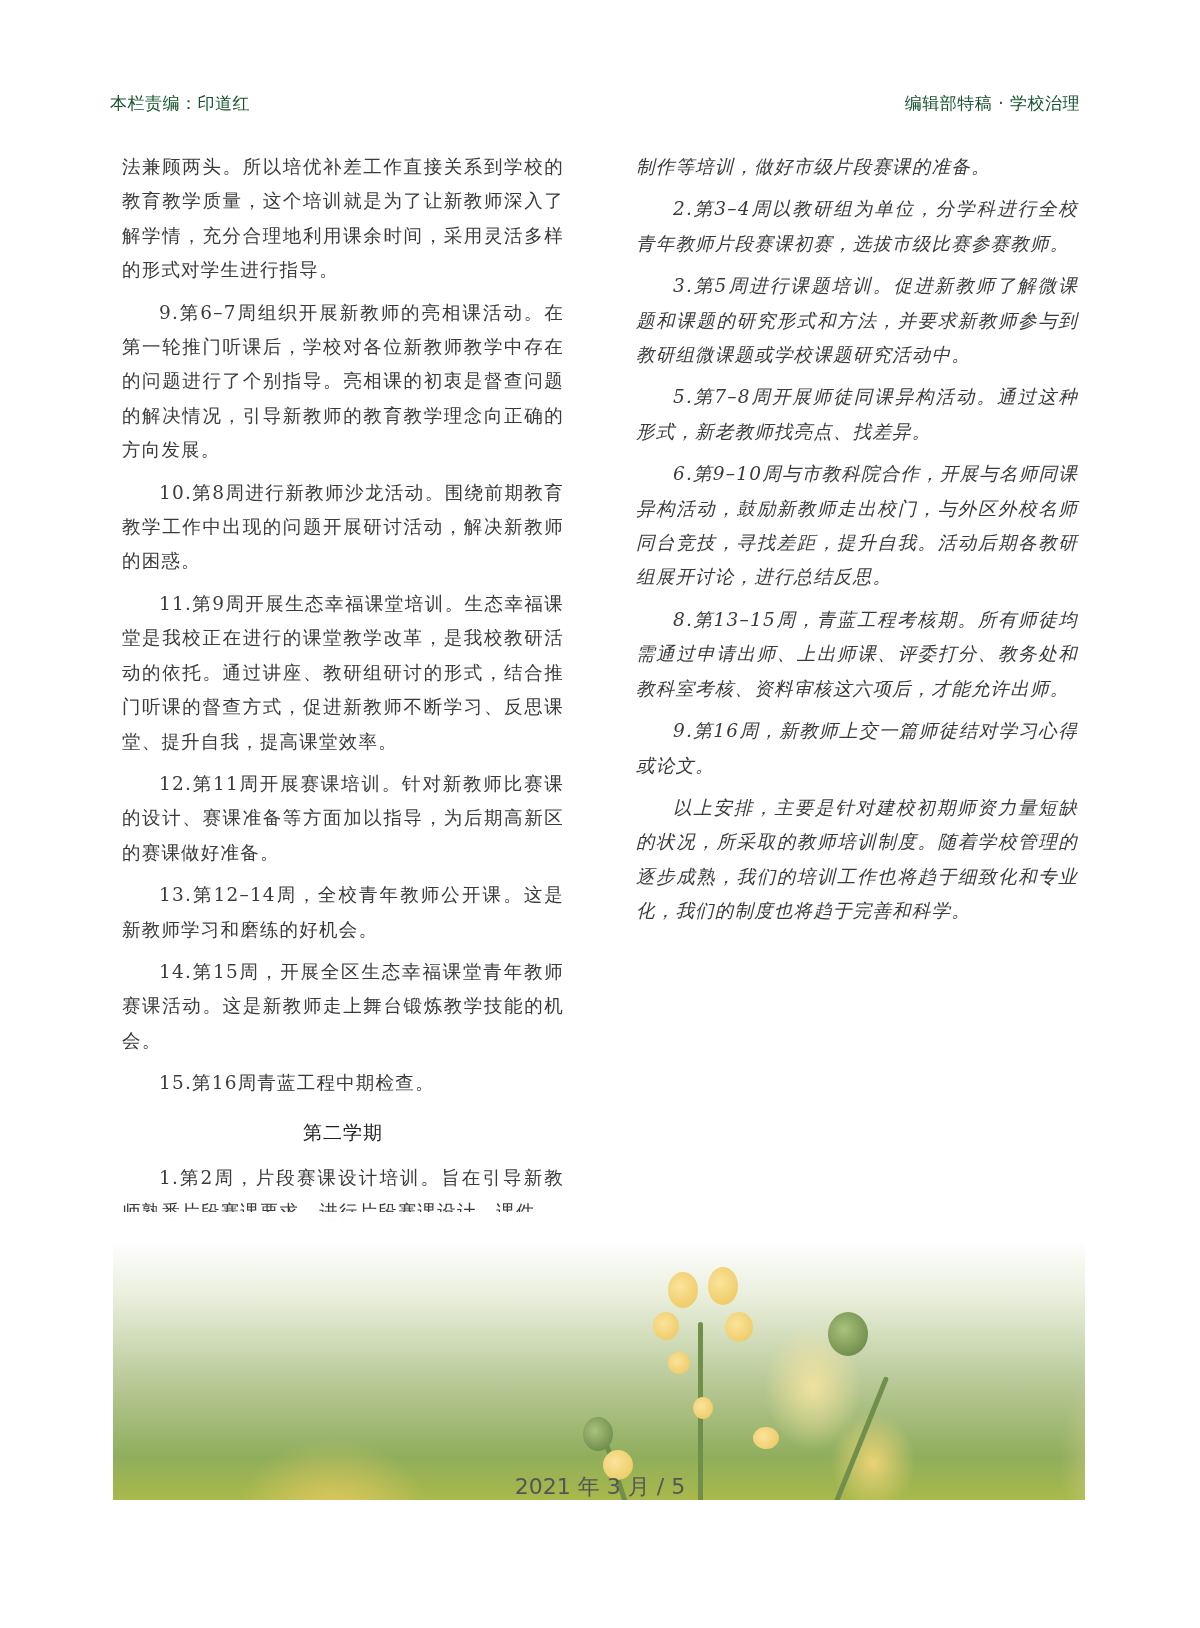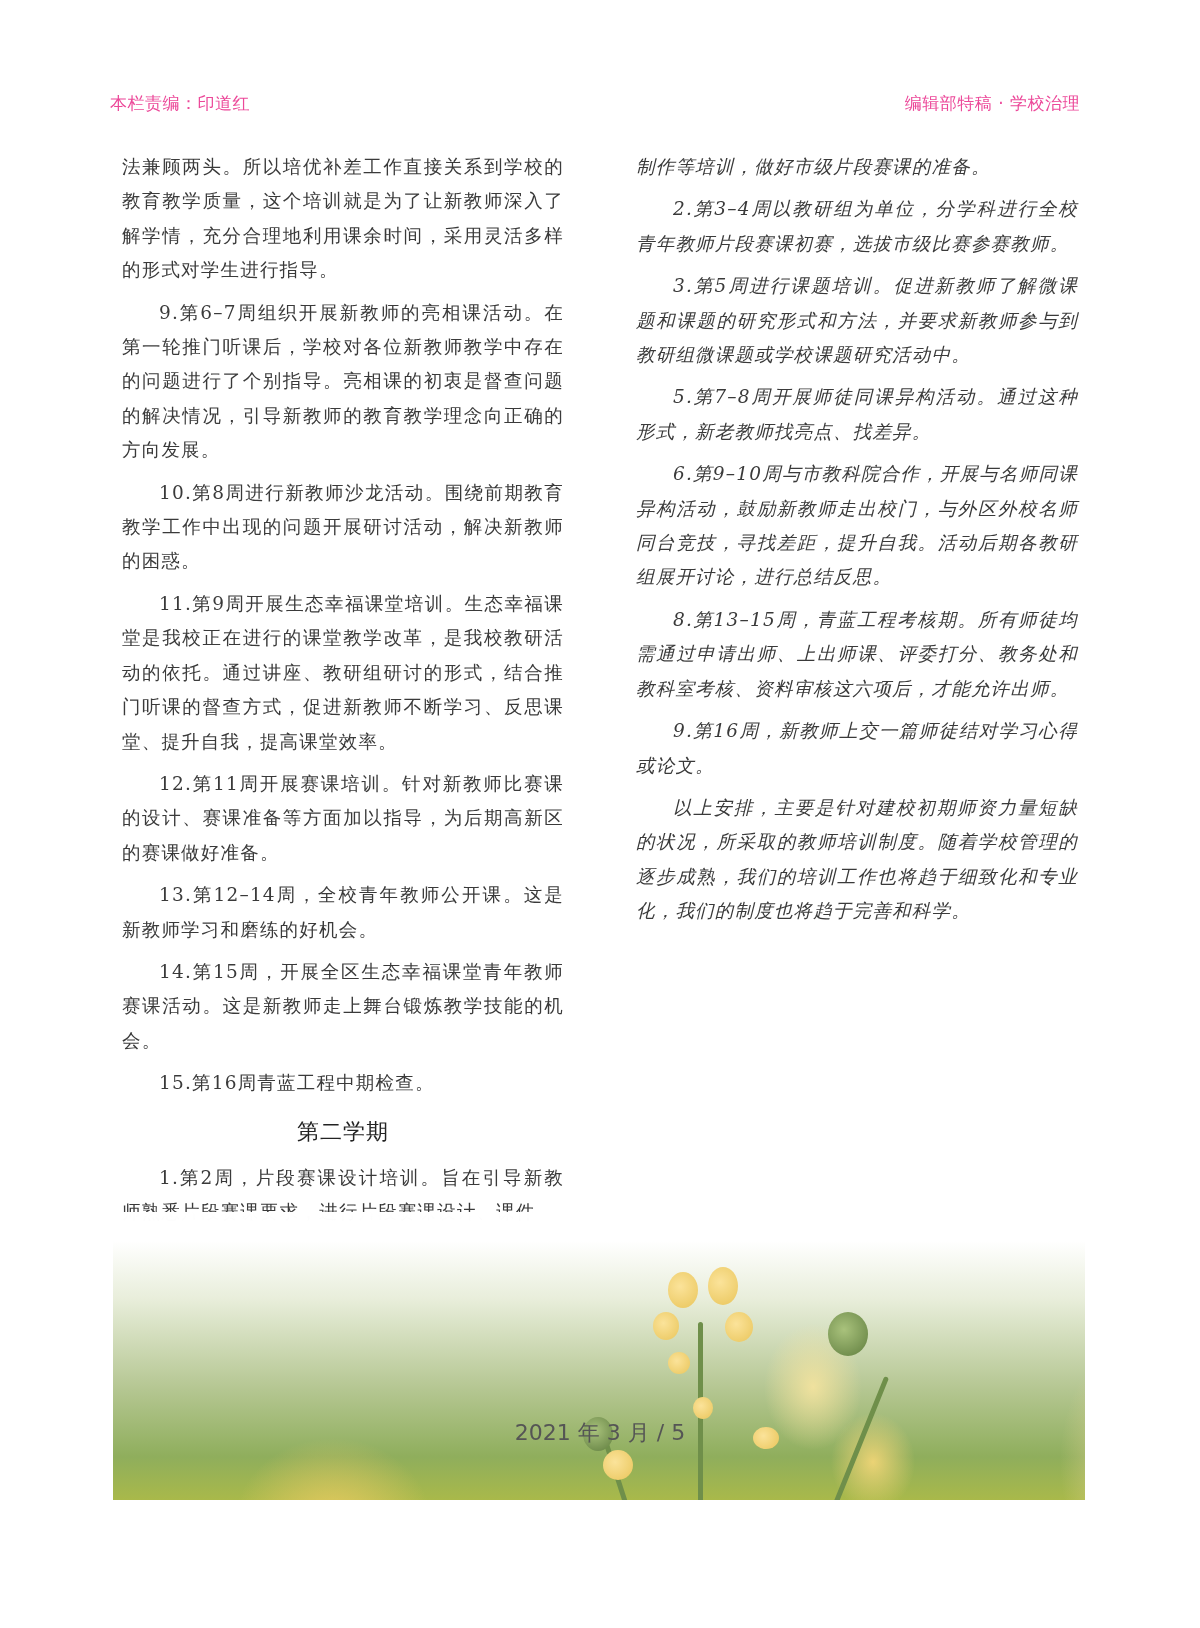--- a/index.html
+++ b/index.html
@@ -1,53 +1,53 @@
 <!DOCTYPE html>
 <html><head>
 <meta charset="utf-8">
 <style>
   html, body { margin: 0; padding: 0; background: #ffffff; }
   body { width: 1200px; height: 1628px; position: relative; overflow: hidden;
          font-family: "DejaVu Serif", "Liberation Serif", serif; color: #333; }
   .header-left, .header-right {
     position: absolute; top: 92px; font-family: "DejaVu Sans", "Liberation Sans", sans-serif;
-    font-size: 17px; color: #ec4899; letter-spacing: 0.5px;
+    font-size: 17px; color: #14532d; letter-spacing: 0.5px;
   }
   .header-left { left: 110px; }
   .header-right { right: 120px; }
   .col {
     position: absolute; top: 142px; width: 458px;
     font-size: 18.5px; line-height: 34.4px; color: #3a3a3a; text-align: justify;
     text-justify: inter-character; letter-spacing: 1.2px;
   }
   .col-left { left: 114px; }
   .col-right { left: 628px; font-style: italic; }
   .col p { margin: 8px; text-indent: 2em; }
   .col p.cont { text-indent: 0; }
   .section-title {
     font-family: "DejaVu Sans", "Liberation Sans", sans-serif;
-    text-align: center; font-size: 22px; color: #222; margin: 14px 0 12px 0;
+    text-align: center; font-size: 19px; color: #222; margin: 14px 0 12px 0;
     text-indent: 0 !important; letter-spacing: 1px;
   }
   .photo {
     position: absolute; left: 113px; top: 1212px; width: 972px; height: 288px; overflow: hidden;
     background:
       radial-gradient(ellipse 70px 90px at 700px 175px, rgba(250,230,160,0.85), rgba(250,230,160,0) 70%),
       radial-gradient(ellipse 60px 70px at 760px 250px, rgba(245,215,120,0.9), rgba(245,215,120,0) 70%),
       radial-gradient(ellipse 60px 60px at 610px 340px, rgba(240,205,90,0.9), rgba(240,205,90,0) 70%),
       radial-gradient(ellipse 140px 120px at 220px 310px, rgba(240,205,100,0.85), rgba(240,205,100,0) 70%),
       radial-gradient(ellipse 90px 160px at 1010px 250px, rgba(235,215,150,0.7), rgba(235,215,150,0) 70%),
       radial-gradient(ellipse 120px 60px at 900px 520px, rgba(230,200,70,0.8), rgba(230,200,70,0) 70%),
       linear-gradient(180deg, #ffffff 0%, rgba(255,255,255,0.95) 10%, rgba(230,236,215,0.9) 30%, #b7c895 60%, #8fae5c 85%, #a9b94a 100%);
   }
   .photo .stem { position: absolute; background: #6f8f4a; border-radius: 3px; }
   .photo .bud { position: absolute; border-radius: 50%; background: radial-gradient(circle at 40% 40%, #fbe39a, #e9c55a); }
   .photo .greenbud { position: absolute; border-radius: 50%; background: radial-gradient(circle at 40% 40%, #a9c27c, #5f7d3e); }
   .footer {
-    position: absolute; top: 1418px; left: 0; width: 1200px; text-align: center;
+    position: absolute; top: 1472px; left: 0; width: 1200px; text-align: center;
     font-family: "DejaVu Sans", "Liberation Sans", sans-serif; font-size: 22px; color: #555;
   }
 </style>
 </head>
 <body>
 
 <div class="header-left">本栏责编：印道红</div>
 <div class="header-right">编辑部特稿 · 学校治理</div>
 
 <div class="col col-left">

